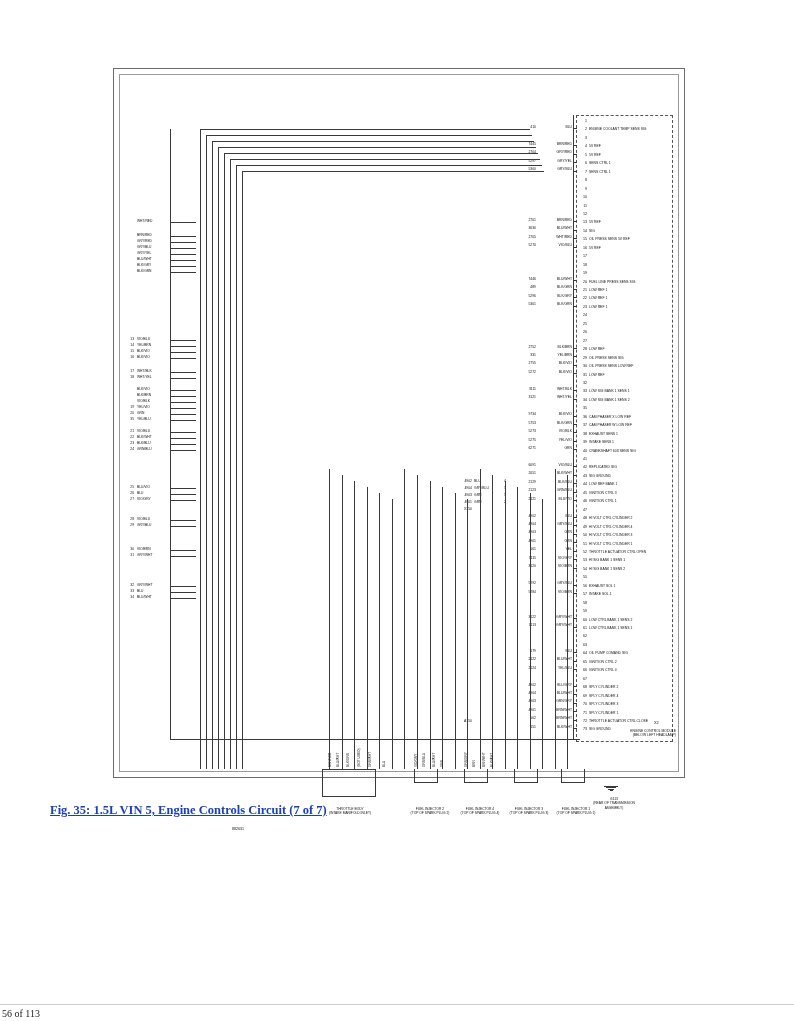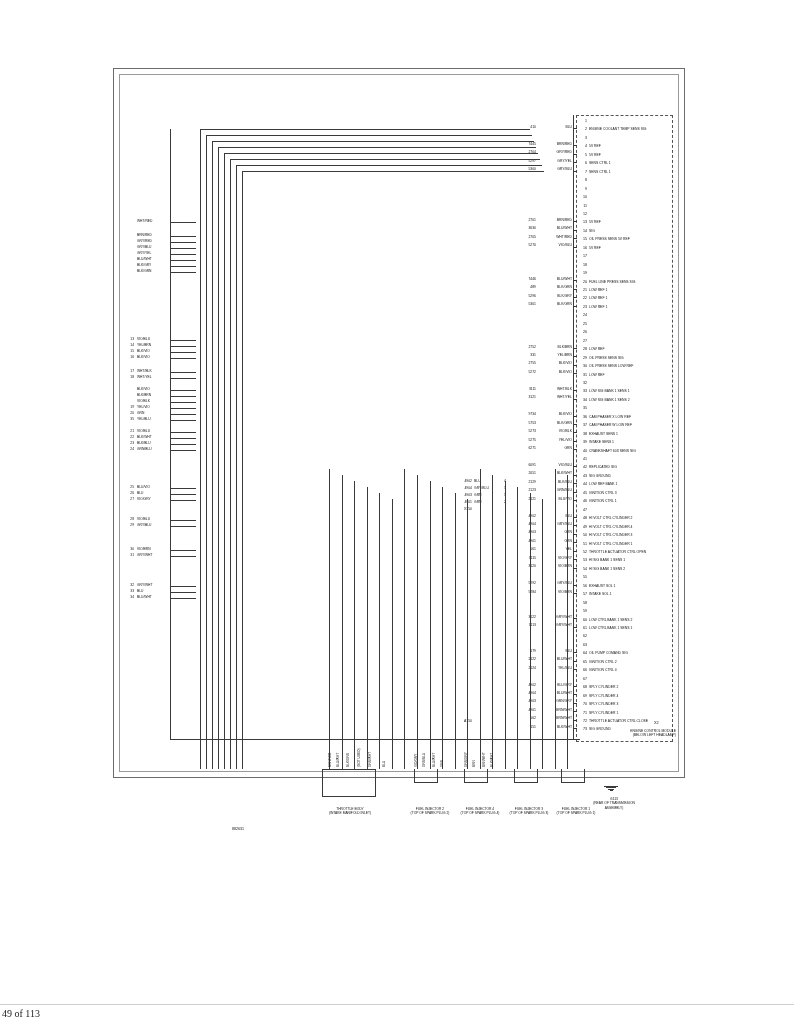--- a/index.html
+++ b/index.html
@@ -728,16 +728,17 @@
         <div class="vert-lab" style="left: 326px; top: 698px;">GRN</div>
         <div class="vert-lab" style="left: 350px; top: 698px;">GRN/GRY</div>
         <div class="vert-lab" style="left: 358px; top: 698px;">BRN</div>
         <div class="vert-lab" style="left: 368px; top: 698px;">BRN/WHT</div>
         <div class="vert-lab" style="left: 376px; top: 698px;">BLK/WHT</div>
       </div>
 
     <div id="code-br">882631</div>
   </div>
 
+  <div id="caption">Fig. 35: 1.5L VIN 5, Engine Controls Circuit (7 of 7)</div>
 
   <div id="bottomrule"></div>
-  <div id="footer">49 of 113</div>
+  <div id="footer">56 of 113</div>
 </div>
 
 </body></html>

